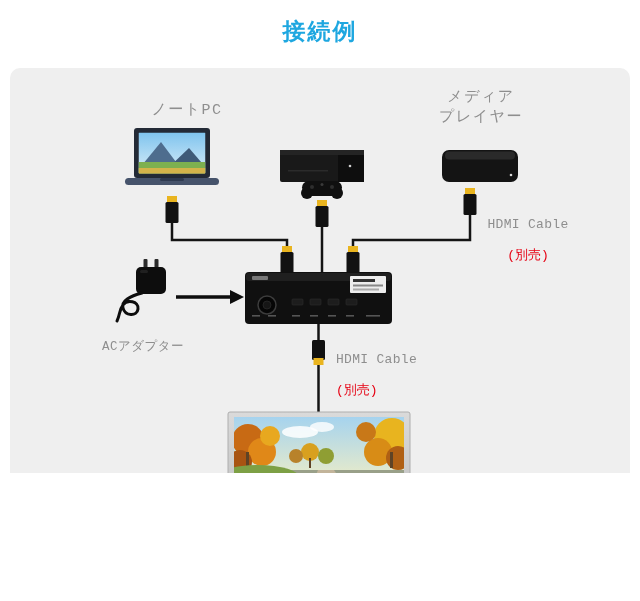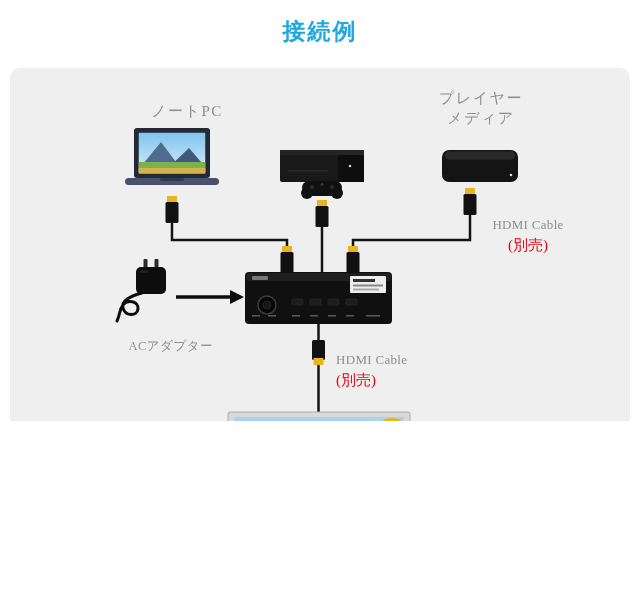--- a/index.html
+++ b/index.html
@@ -1,26 +1,26 @@
 <!DOCTYPE html>
 <html><head>
 <meta charset="utf-8">
 <style>
   html,body{margin:0;padding:0;background:#ffffff;}
-  .stage{position:relative;width:640px;height:421px;background:#ffffff;overflow:hidden;
-         font-family:Liberation Serif, serif;}
+  .stage{position:relative;width:640px;height:473px;background:#ffffff;overflow:hidden;
+         font-family:Liberation Mono, monospace;}
   .panel{position:absolute;left:10px;top:68px;width:620px;height:512px;background:#efefef;border-radius:10px;}
   svg.gfx{position:absolute;left:0;top:0;width:640px;height:601px;}
   .title{position:absolute;top:16px;left:0;width:640px;text-align:center;
          font-size:23px;font-weight:bold;color:#1ea7e0;letter-spacing:2px;}
   .lbl{position:absolute;text-align:center;color:#8e8e8e;}
   .dev{font-size:15px;font-weight:500;letter-spacing:1.5px;line-height:20px;}
   .cable{position:absolute;}
   .cable .cable-name{font-size:13px;color:#8e8e8e;letter-spacing:.3px;}
-  .cable .cable-note{font-size:15px;color:#e60012;margin-top:3px;}
+  .cable .cable-note{font-size:13px;color:#e60012;margin-top:14px;}
   .cable.centered{text-align:center;}
   .cable.leftal{text-align:left;}
   .ac-lbl{font-size:12.5px;letter-spacing:.5px;}
   .tv-lbl{font-size:17px;font-weight:bold;color:#6b6b6b;letter-spacing:1px;}
 </style>
 </head>
 <body>
 
 <div class="stage">
 
@@ -195,30 +195,30 @@
       <rect x="310" y="517.5" width="18" height="2.5" rx="1.2" fill="#9a9a9a"></rect>
       <rect x="312" y="525" width="14" height="5" fill="#c4c4c4"></rect>
       <path d="M252,539 C280,529.5 358,529.5 386,539 L381,541.5 C356,534 282,534 257,541.5 Z" fill="#c9c9c9" stroke="#b2b2b2" stroke-width=".5"></path>
     </g>
   </svg>
 
   <div class="lbl dev" style="top:101px;left:117px;width:140px;">ノートPC</div>
 
 
   <div class="lbl dev" style="top:88px;left:411px;width:140px;">
+    <div>メディア</div>
     <div>プレイヤー</div>
-    <div>メディア</div>
   </div>
 
   <div class="cable centered" style="top:217px;left:482px;width:92px;">
     <div class="cable-name">HDMI Cable</div>
     <div class="cable-note">(別売)</div>
   </div>
 
-  <div class="lbl ac-lbl" style="top:338px;left:73px;width:140px;text-align:right;">ACアダプター</div>
+  <div class="lbl ac-lbl" style="top:338px;left:73px;width:140px;">ACアダプター</div>
 
   <div class="cable leftal" style="top:352px;left:336px;width:90px;">
     <div class="cable-name">HDMI Cable</div>
     <div class="cable-note">(別売)</div>
   </div>
 
 
 </div>
 
 </body></html>

